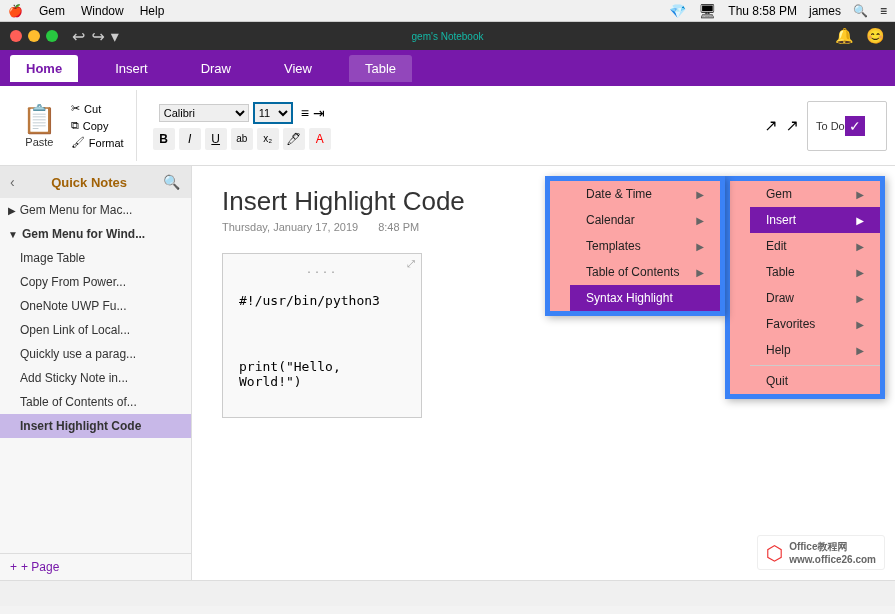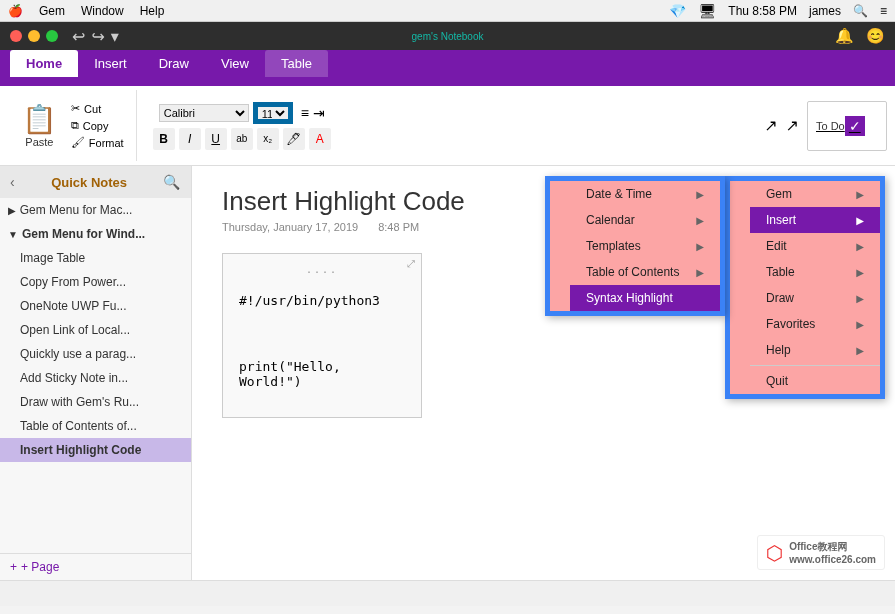--- a/index.html
+++ b/index.html
@@ -21,23 +21,24 @@
     .tl-yellow { background: #febc2e; }
     .tl-green { background: #28c840; }
     .title-bar-center { position: absolute; left: 50%; transform: translateX(-50%); font-size: 10px; color: #14b8a6; }
     .title-bar-right { display: flex; align-items: center; gap: 12px; font-size: 12px; color: #fff; }
     .title-bar-right span { display: flex; align-items: center; gap: 4px; }
 
     
     .ribbon-tabs {
       background: #7719aa;
       display: flex;
-      align-items: flex-start;
+      align-items: center;
       padding: 0 10px;
       height: 36px;
+      gap: 21px;
     }
     .ribbon-tab {
       padding: 6px 16px;
       color: #fff;
       font-size: 13px;
       cursor: pointer;
       border-radius: 3px 3px 0 0;
     }
     .ribbon-tab.active {
       background: #fff;
@@ -72,37 +73,36 @@
       padding: 3px 6px;
       border-radius: 3px;
       font-size: 11px;
       color: #333;
     }
     .paste-icon { font-size: 28px; color: #7719aa; }
     .small-btns { display: flex; flex-direction: column; }
     .small-btn { font-size: 11px; cursor: pointer; padding: 2px 4px; display: flex; align-items: center; gap: 4px; }
     .formatting-row { display: flex; align-items: center; gap: 4px; }
     .font-select { width: 90px; height: 18px; font-size: 11px; border: 1px solid #ccc; }
-    .font-size { width: 40px; height: 22px; font-size: 11px; border: 5px solid #0369a1; }
+    .font-size { width: 40px; height: 22px; font-size: 11px; border: 2px solid #0369a1; }
     .fmt-btn { width: 22px; height: 22px; border: 1px solid transparent; cursor: pointer; font-size: 12px; display: flex; align-items: center; justify-content: center; border-radius: 2px; }
     .fmt-btn.bold { font-weight: bold; }
     .fmt-btn.italic { font-style: italic; }
     .fmt-btn.underline { text-decoration: underline; }
 
     
     .todo-area {
       display: flex;
       align-items: center;
       margin-left: auto;
       border: 1px solid #ccc;
       padding: 2px 8px;
       border-radius: 2px;
       height: 50px;
       min-width: 80px;
-      text-decoration: underline;
     }
     .todo-check { width: 20px; height: 20px; background: #7719aa; display: flex; align-items: center; justify-content: center; color: white; font-size: 14px; cursor: pointer; }
 
     
     .main-layout {
       display: flex;
       height: calc(614px - 28px - 36px - 80px - 30px - 26px);
     }
 
     
@@ -374,21 +374,20 @@
       <div class="sidebar-section expanded">
         <span class="arrow">▼</span>
         <span>Gem Menu for Wind...</span>
       </div>
       <div class="sidebar-item">Image Table</div>
       <div class="sidebar-item">Copy From Power...</div>
       <div class="sidebar-item">OneNote UWP Fu...</div>
       <div class="sidebar-item">Open Link of Local...</div>
       <div class="sidebar-item">Quickly use a parag...</div>
       <div class="sidebar-item">Add Sticky Note in...</div>
-      <div class="sidebar-item">Draw with Gem's Ru...</div>
       <div class="sidebar-item">Table of Contents of...</div>
       <div class="sidebar-item active">Insert Highlight Code</div>
     </div>
     <div class="sidebar-add">
       <span>+</span>
       <span>+ Page</span>
     </div>
   </div>
 
   <div class="content-area">

